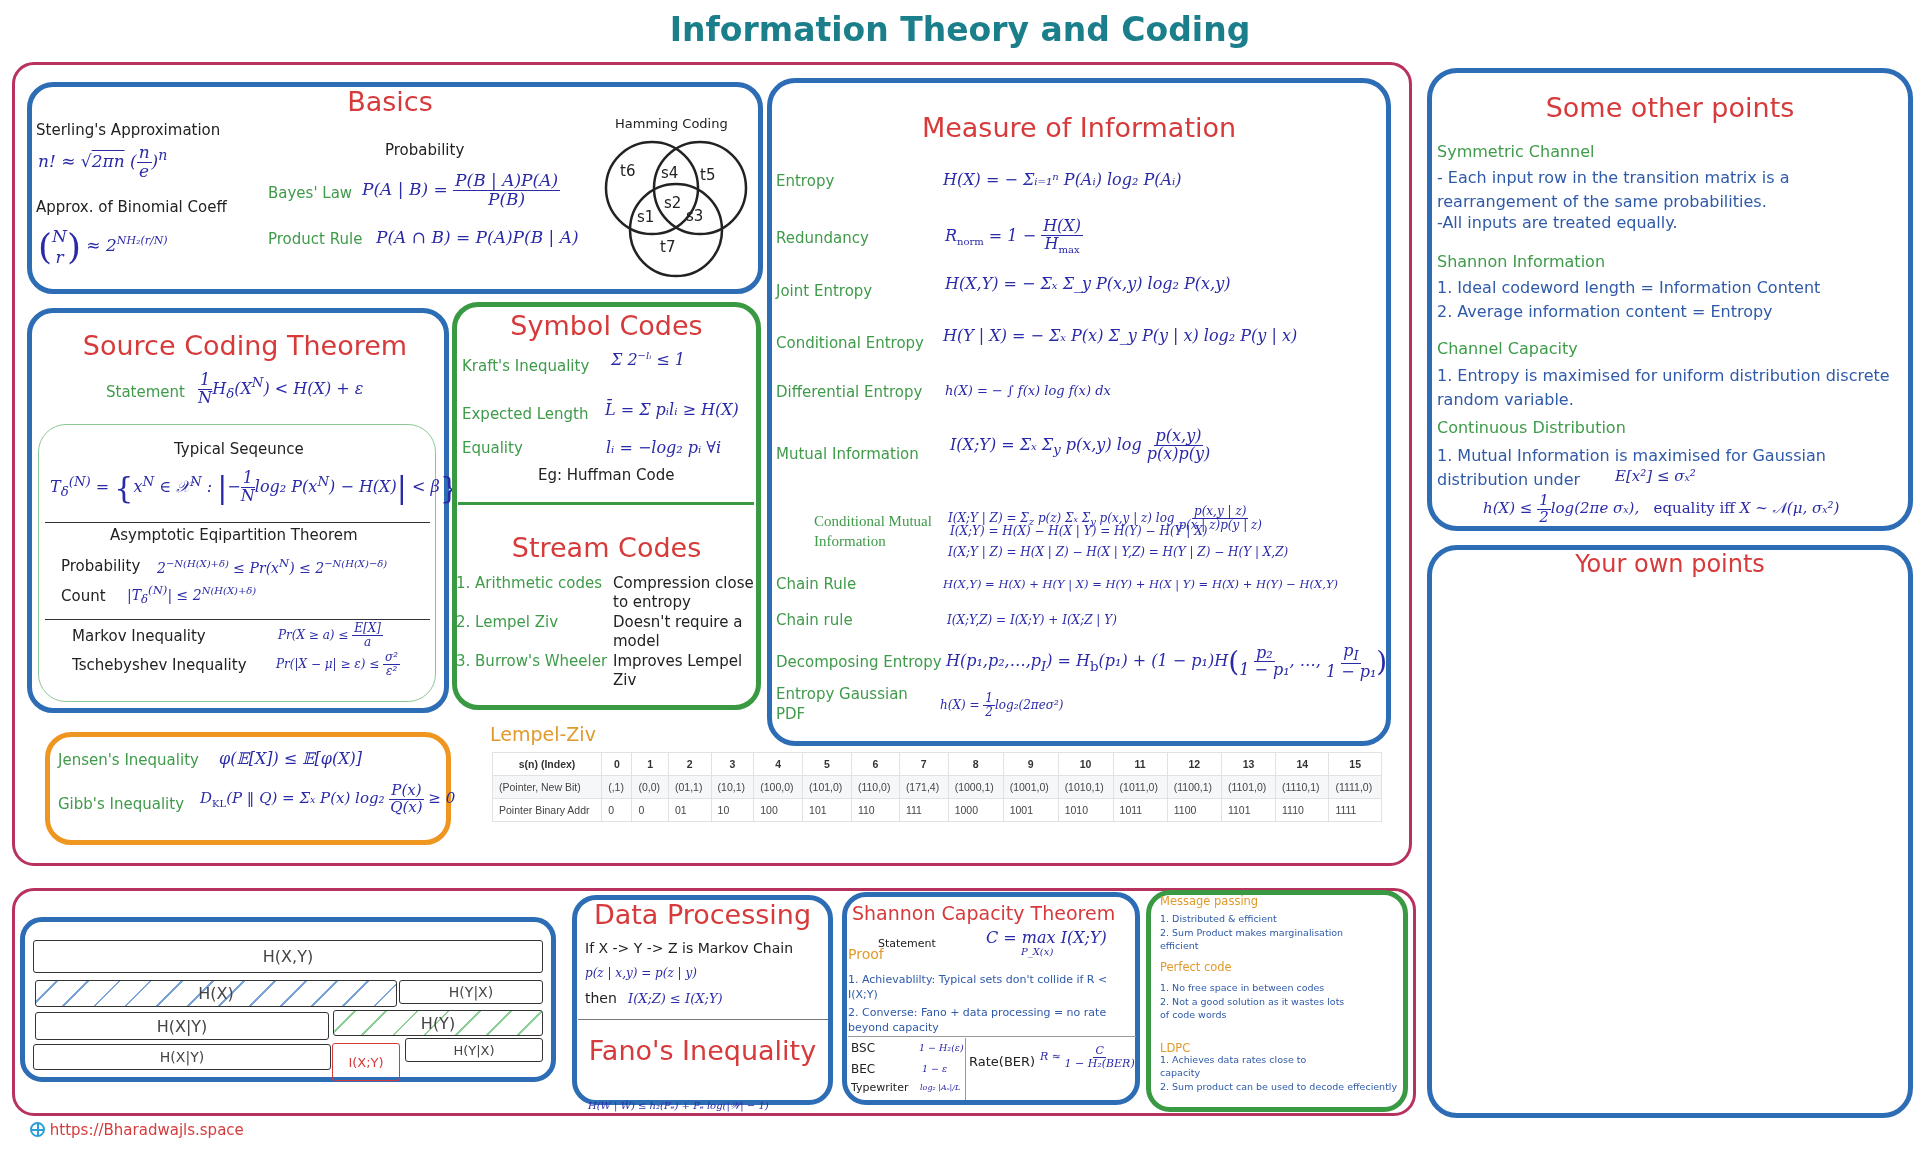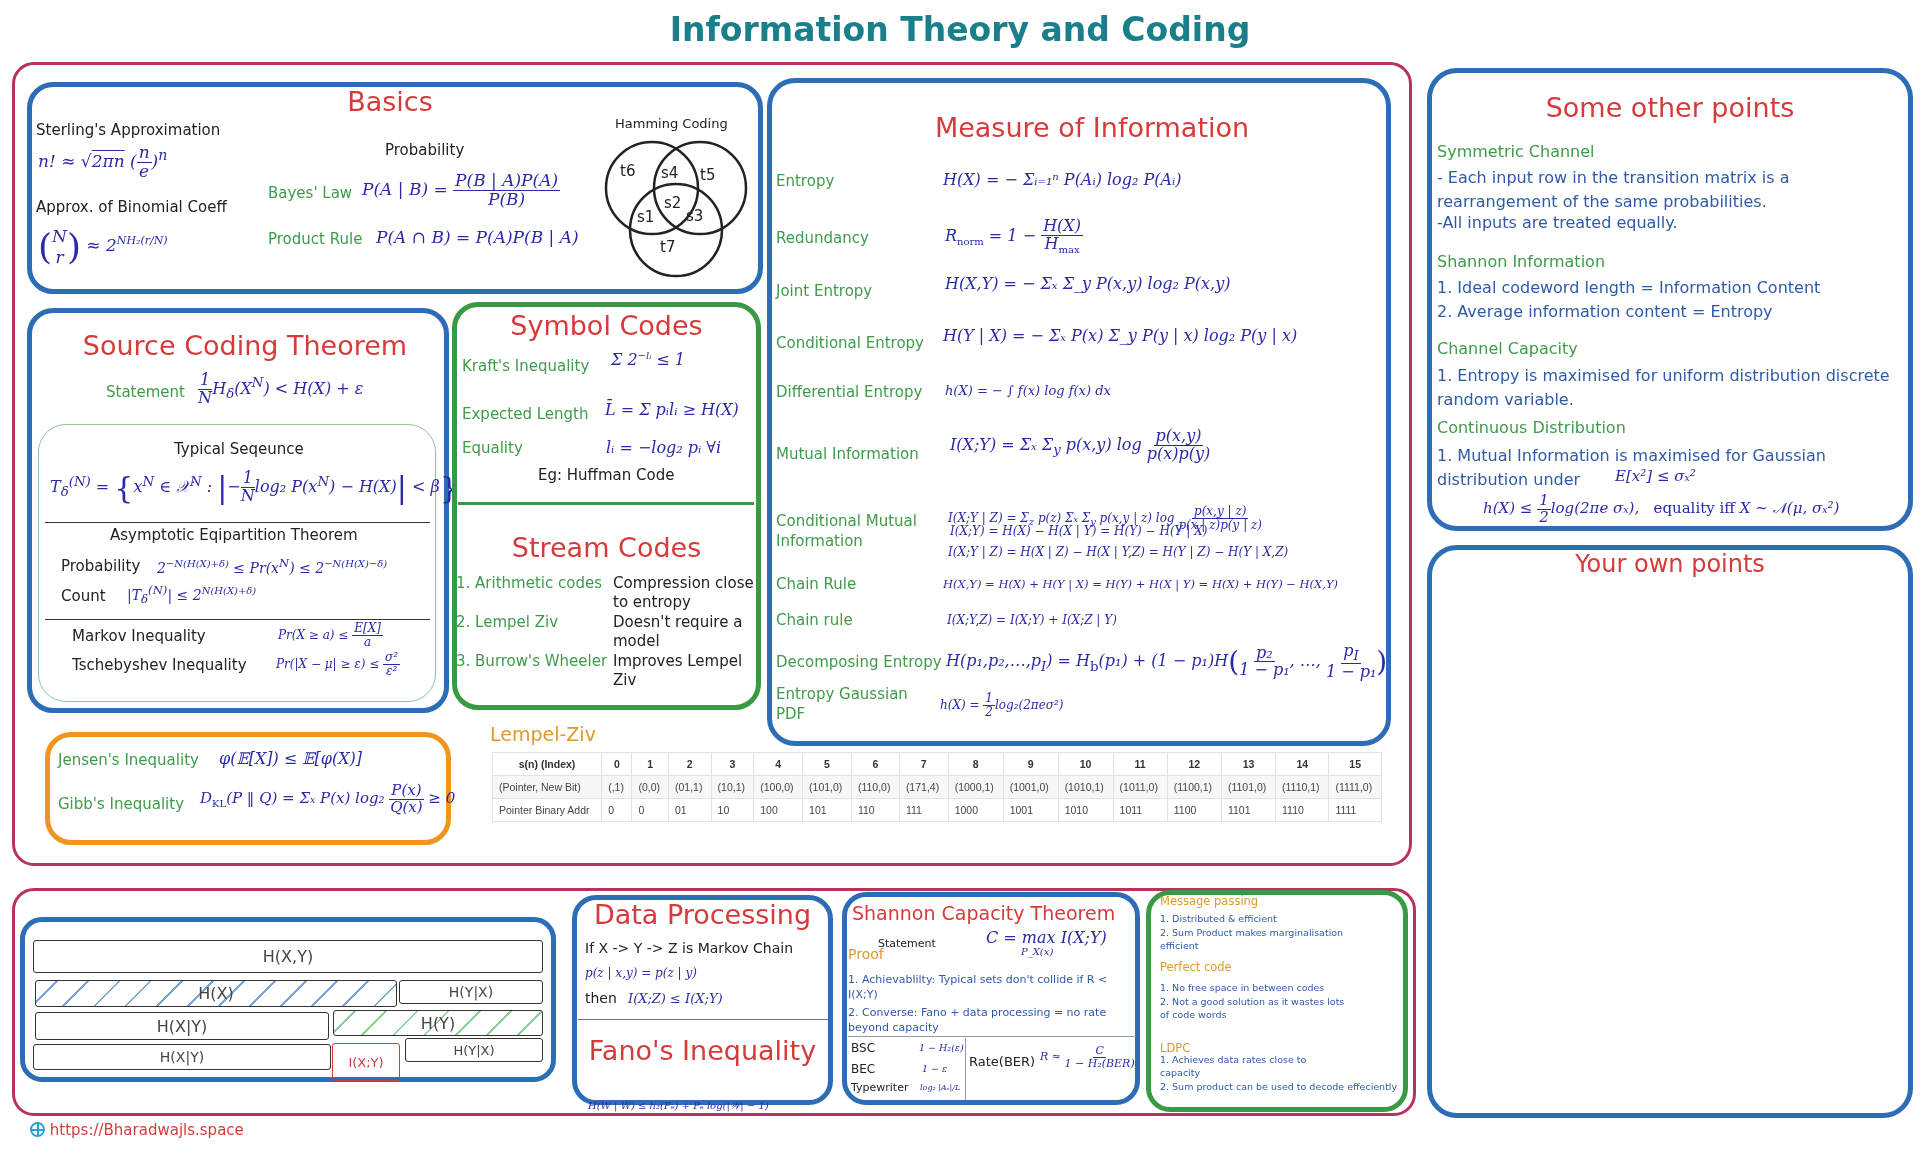--- a/index.html
+++ b/index.html
@@ -138,21 +138,21 @@
 <div class="abs" style="left:458px; top:502px; width:296px; border-top:3px solid #3a9a44;"></div>
 <div class="abs section-title" style="left:452px; width:309px; top:532px;">Stream Codes</div>
 <div class="row green lbl" style="left:456px; top:574px;">1. Arithmetic codes</div>
 <div class="abs black lbl" style="left:613px; top:574px; width:144px; line-height:19px;">Compression close to entropy</div>
 <div class="row green lbl" style="left:456px; top:613px;">2. Lempel Ziv</div>
 <div class="abs black lbl" style="left:613px; top:613px; width:144px; line-height:19px;">Doesn't require a model</div>
 <div class="row green lbl" style="left:456px; top:652px;">3. Burrow's Wheeler</div>
 <div class="abs black lbl" style="left:613px; top:652px; width:144px; line-height:19px;">Improves Lempel Ziv</div>
 
 <div class="box b-blue" style="left:767px; top:78px; width:624px; height:668px; border-radius:28px;"></div>
-<div class="abs section-title" style="left:767px; width:624px; top:112px;margin-left:13px;">Measure of Information</div>
+<div class="abs section-title" style="left:767px; width:624px; top:112px;">Measure of Information</div>
 
 <div class="row green lbl" style="left:776px; top:172px;">Entropy</div>
 <div class="row math" style="left:943px; top:170px; font-size:16px;">H(X) = − Σᵢ₌₁ⁿ P(Aᵢ) log₂ P(Aᵢ)</div>
 
 <div class="row green lbl" style="left:776px; top:229px;">Redundancy</div>
 <div class="row math" style="left:945px; top:218px; font-size:16px;">
   R<sub style="font-style:normal; font-size:10px;">norm</sub> = 1 − <span class="frac">
       <span class="num">H(X)</span>
       <span>H<sub style="font-style:normal; font-size:10px;">max</sub></span>
     </span>
@@ -169,21 +169,21 @@
 
 <div class="row green lbl" style="left:776px; top:445px;">Mutual Information</div>
 <div class="row math" style="left:950px; top:428px; font-size:16px;">
   I(X;Y) = Σₓ Σ<sub>y</sub> p(x,y) log <span class="frac">
       <span class="num">p(x,y)</span>
       <span>p(x)p(y)</span>
     </span>
 </div>
 <div class="row math" style="left:950px; top:500px; font-size:12px;margin-top:24px;">I(X;Y) = H(X) − H(X | Y) = H(Y) − H(Y | X)</div>
 
-<div class="abs green lbl" style="left:776px; top:511px; width:150px; line-height:20px;">Conditional Mutual Information</div>
+<div class="abs green lbl" style="left:814px; top:511px; width:150px; line-height:20px;font-family:Liberation Serif, serif;">Conditional Mutual Information</div>
 <div class="row math" style="left:948px; top:505px; font-size:12px;">
   I(X;Y | Z) = Σ<sub>z</sub> p(z) Σₓ Σ<sub>y</sub> p(x,y | z) log <span class="frac">
       <span class="num">p(x,y | z)</span>
       <span>p(x | z)p(y | z)</span>
     </span>
 </div>
 <div class="row math" style="left:948px; top:545px; font-size:12px;">I(X;Y | Z) = H(X | Z) − H(X | Y,Z) = H(Y | Z) − H(Y | X,Z)</div>
 
 <div class="row green lbl" style="left:776px; top:575px;">Chain Rule</div>
 <div class="row math" style="left:943px; top:577px; font-size:11.5px;">H(X,Y) = H(X) + H(Y | X) = H(Y) + H(X | Y) = H(X) + H(Y) − H(X,Y)</div>

